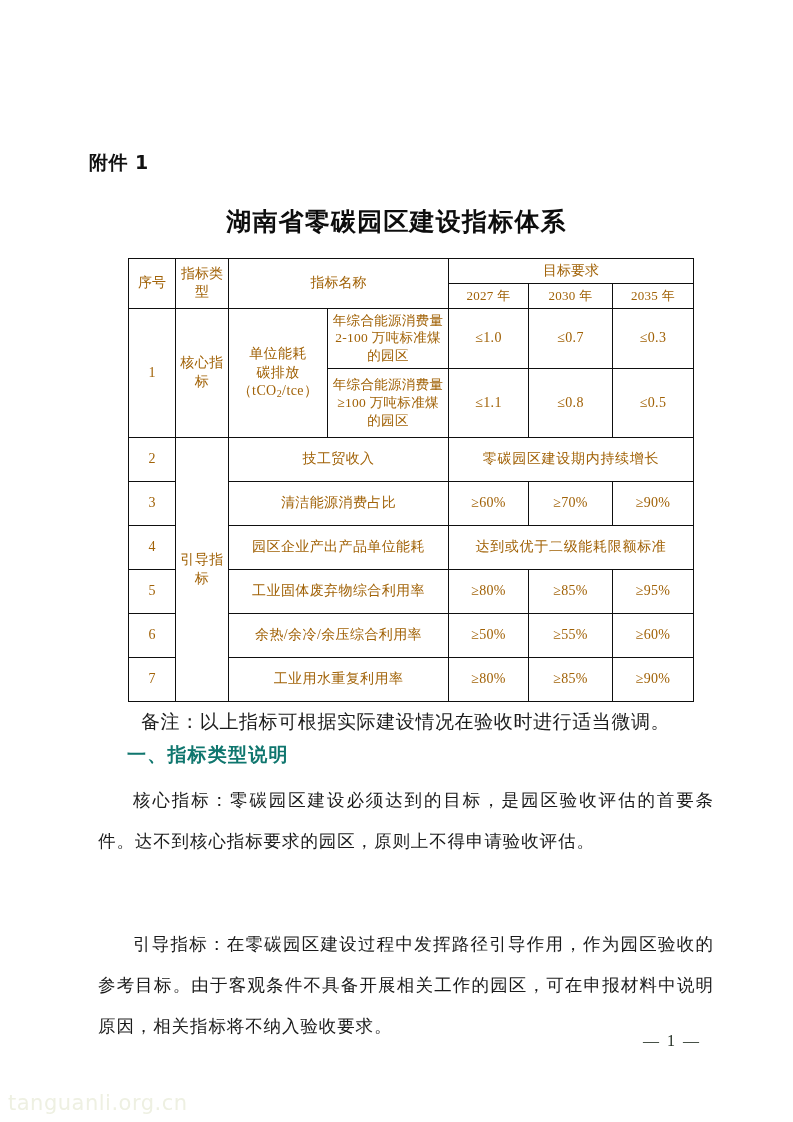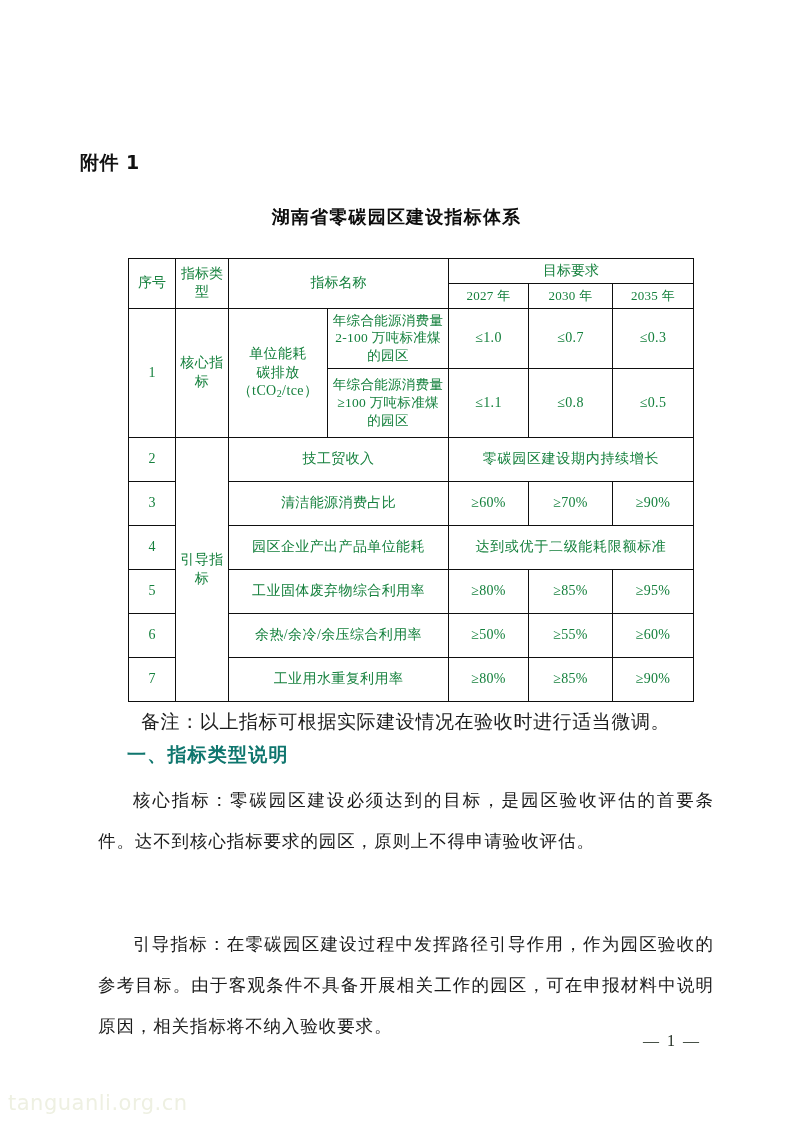--- a/index.html
+++ b/index.html
@@ -19,58 +19,58 @@
   }
 
   .page {
     position: absolute;
     inset: 0;
   }
 
   
   .attachment-label {
     position: absolute;
-    left: 80px;
+    left: 89px;
     top: 150px;
     font-family: "DejaVu Sans", "Liberation Sans", sans-serif;
     font-size: 19px;
     font-weight: 700;
     letter-spacing: 0.5px;
     color: #111;
     white-space: nowrap;
   }
 
   
   .doc-title {
     position: absolute;
     left: 0;
     right: 0;
     top: 205px;
     text-align: center;
     font-family: "DejaVu Sans", "Liberation Sans", sans-serif;
-    font-size: 18px;
+    font-size: 25px;
     font-weight: 700;
     letter-spacing: 1.2px;
     color: #0d0d0d;
   }
 
   
   .table-wrap {
     position: absolute;
     left: 128px;
     top: 258px;
     width: 565px;
   }
   table.indicator-table {
     width: 565px;
     border-collapse: collapse;
     table-layout: fixed;
     font-family: "Liberation Serif", "DejaVu Serif", serif;
     font-size: 13px;
-    color: #15803d;
+    color: #a16207;
     padding-left: 14px;
   }
   table.indicator-table td,
   table.indicator-table th {
     border: 1px solid #0f0f0f;
     text-align: center;
     vertical-align: middle;
     padding: 3px 3px;
     font-weight: normal;
     line-height: 1.32;

